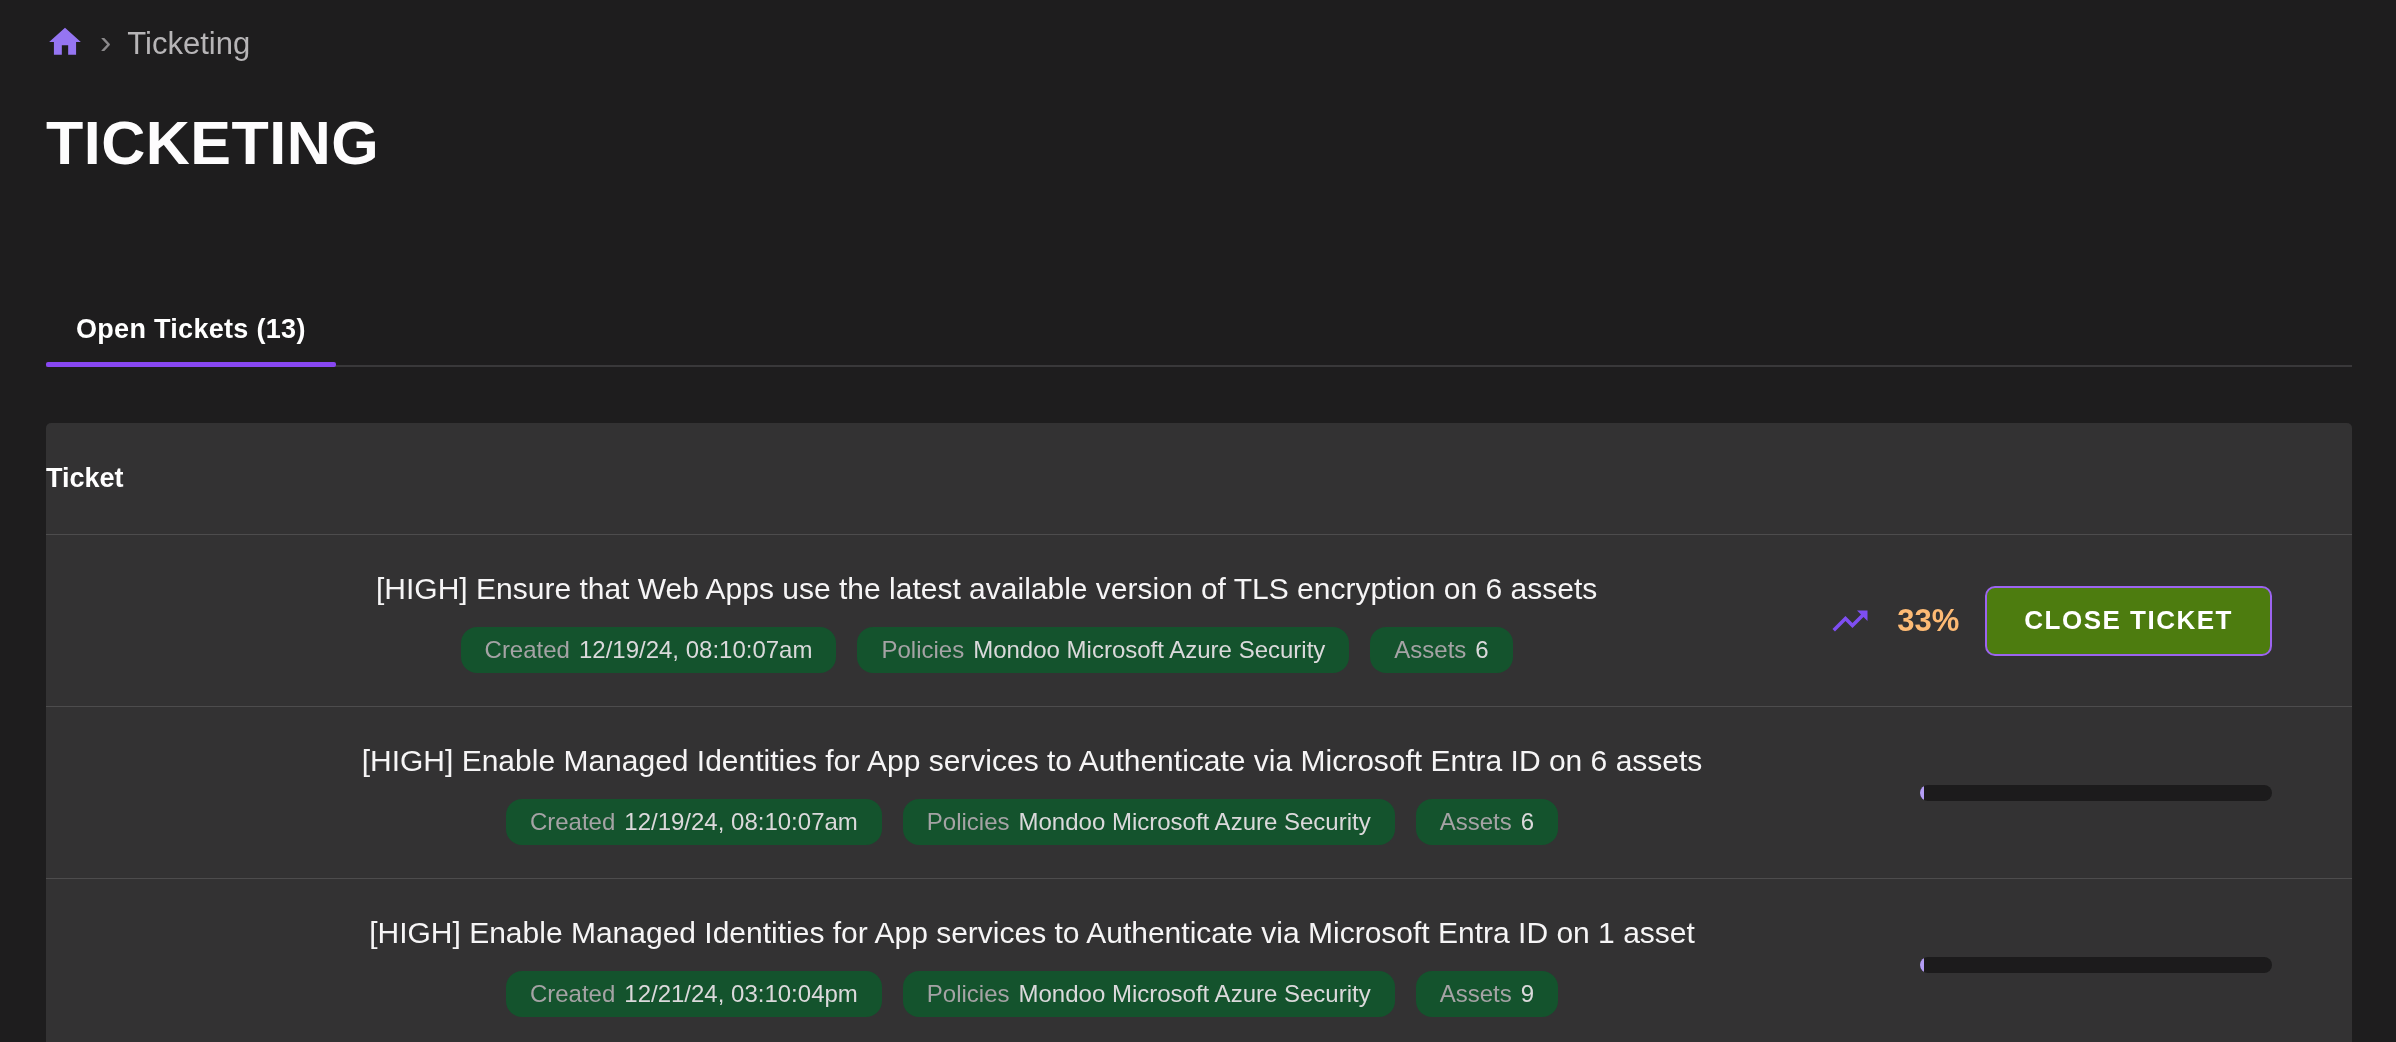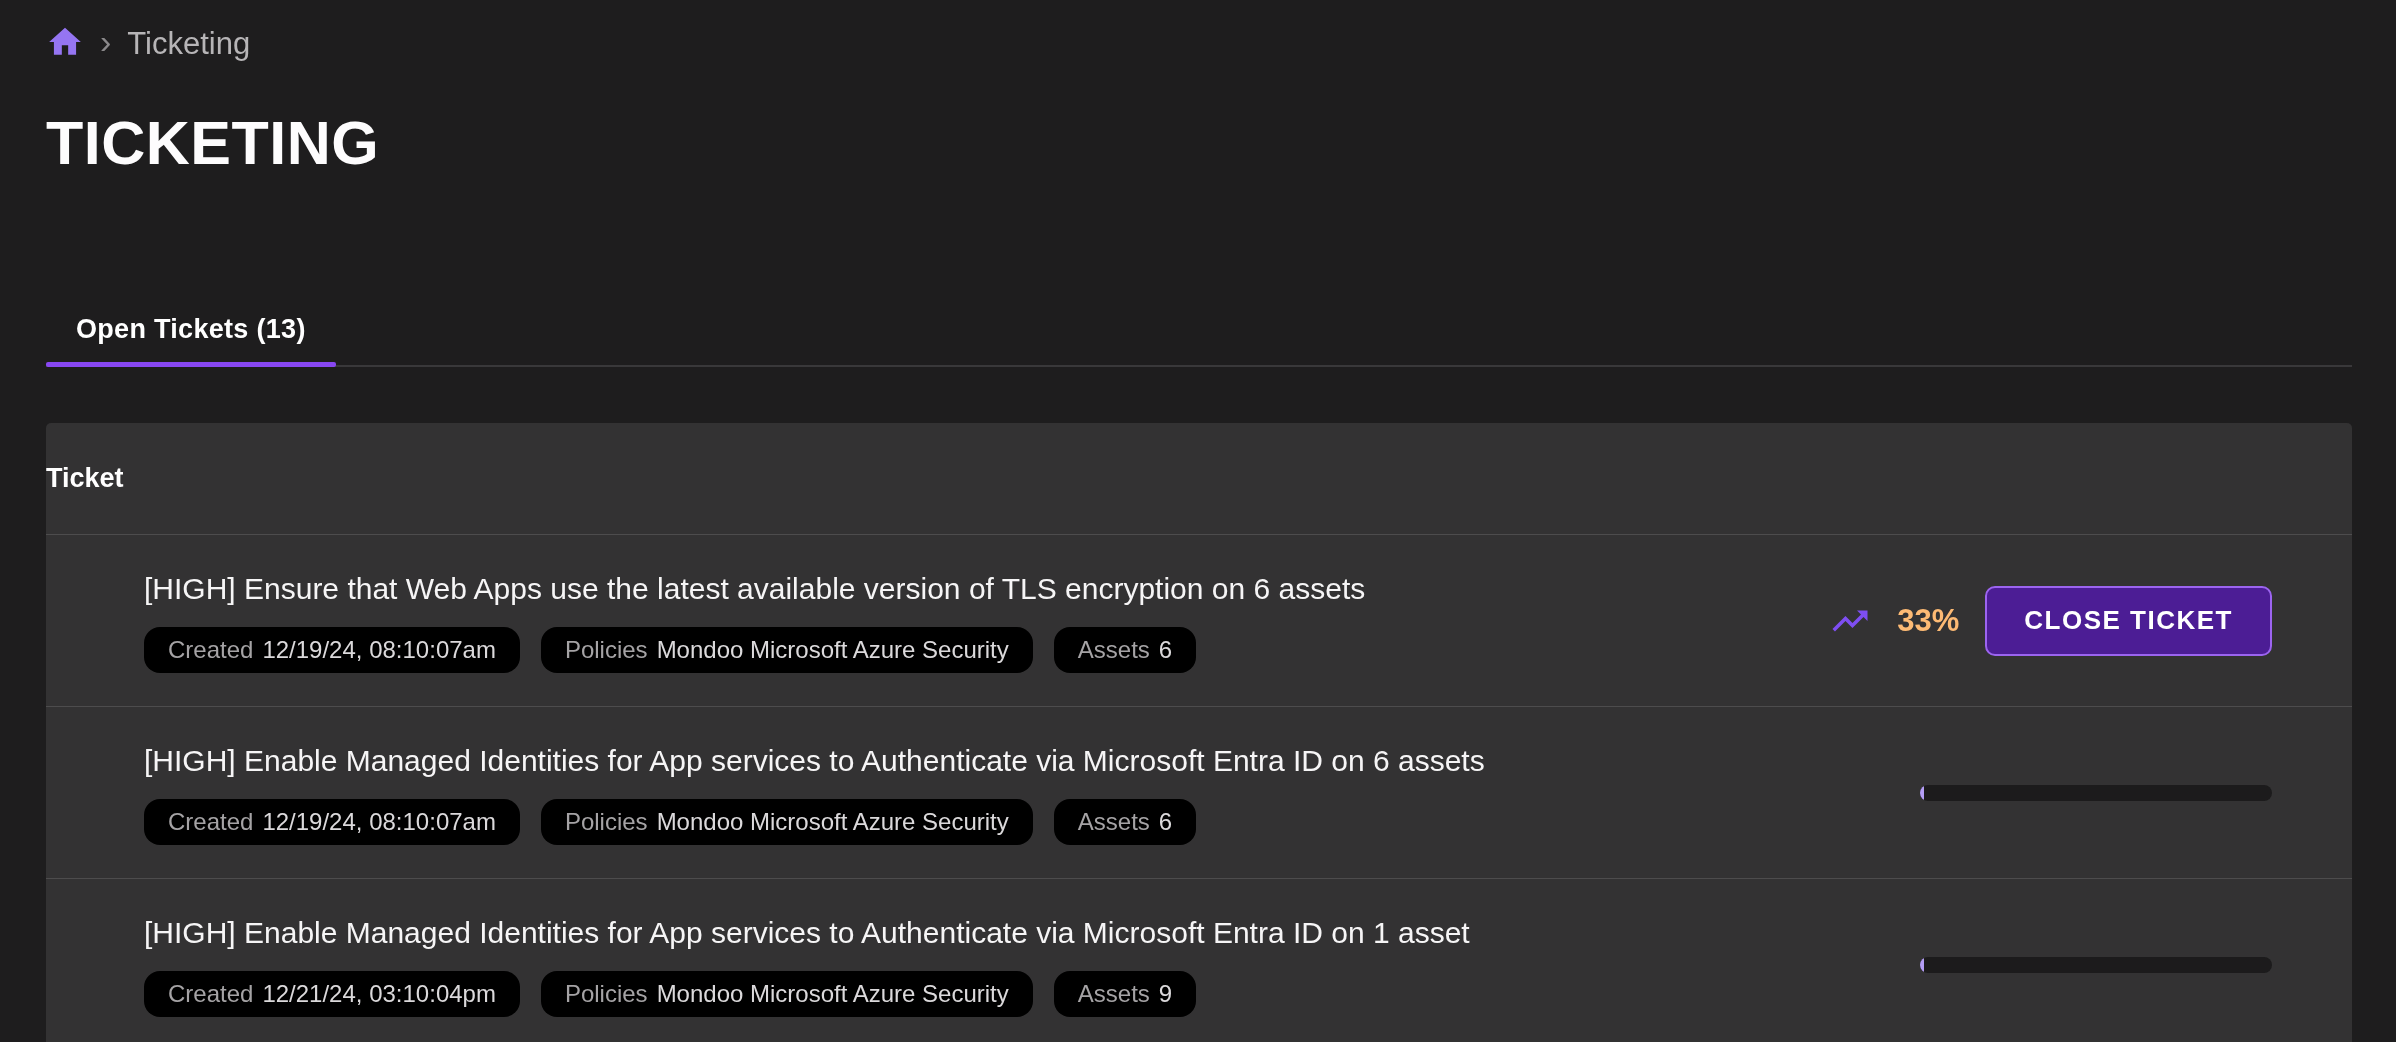--- a/index.html
+++ b/index.html
@@ -65,47 +65,47 @@
   }
   .row {
     height:172px;
     display:flex; align-items:center;
     border-bottom:1px solid #4d4c4d;
     cursor:pointer;
   }
   .row-main {
     flex:1 1 auto; min-width:0;
     padding-left:98px;
-    display:flex; flex-direction:column; gap:17px;
+    display:flex; flex-direction:column; gap:17px;align-items:center;
   }
   .row-title {
     font-size:30px; font-weight:400; color:#f6f5f6;
     line-height:42px; white-space:nowrap;
   }
   .chips { display:flex; gap:21px; }
   .chip {
     display:inline-flex; align-items:center; gap:9px;
     height:46px; padding:0 24px;
-    background:#000000; border-radius:16px;
+    background:#14532d; border-radius:16px;
     font-size:24px; color:#a5a3a5; white-space:nowrap;
   }
   .chip b { font-weight:400; color:#dbd9db; }
 
   .row-side {
     flex:0 0 auto;
     display:flex; align-items:center; justify-content:flex-end;
     gap:26px;
     padding-right:80px;
   }
   .trend-icon svg { width:42px; height:42px; fill:#7e4ef2; display:block; }
   .trend-percent { font-size:31px; font-weight:700; color:#fdba74; }
   .close-btn {
     display:inline-flex; align-items:center; justify-content:center;
     height:70px; padding:0 37px;
-    background:#4c1d95;
+    background:#4d7c0f;
     border:2px solid #9c64f0; border-radius:10px;
     color:#ffffff; font-size:26px; font-weight:700; letter-spacing:1.5px;
     font-family:"Liberation Sans", sans-serif;
     cursor:pointer; white-space:nowrap;
   }
   .progress-track {
     width:352px; height:16px;
     background:#1c1b1c; border-radius:9px;
     overflow:hidden; position:relative;
   }

